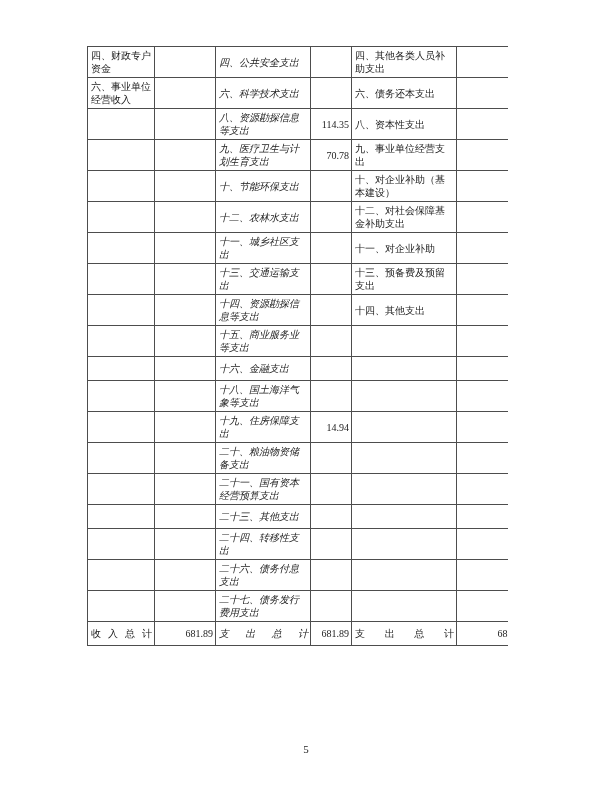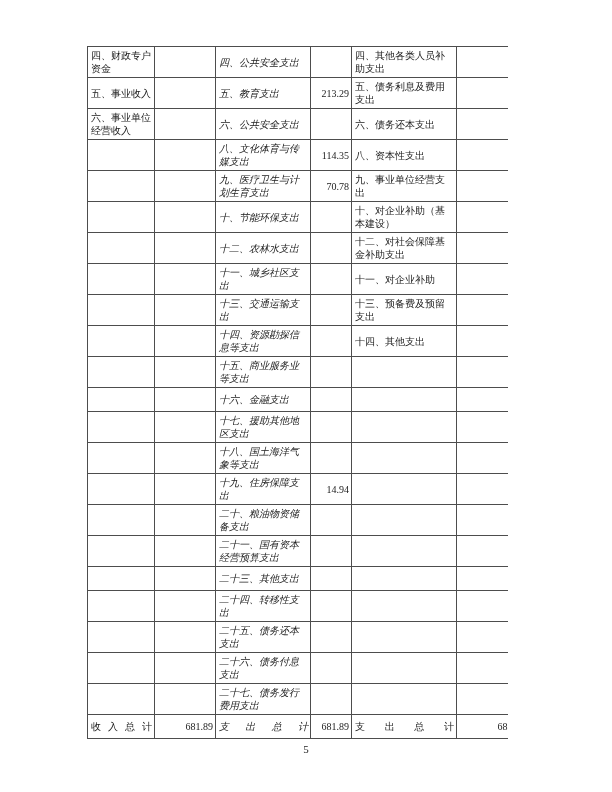--- a/index.html
+++ b/index.html
@@ -82,43 +82,35 @@
     <tbody>
   <tr>
     <td class="item">四、财政专户资金</td>
     <td class="amt"></td>
     <td class="item dleft">四、公共安全支出</td>
     <td class="amt"></td>
     <td class="item">四、其他各类人员补助支出</td>
     <td class="amt"></td>
   </tr>
 
-  <tr>
-    <td class="item">五、事业收入</td>
-    <td class="amt"></td>
-    <td class="item dleft">五、教育支出</td>
-    <td class="amt">213.29</td>
-    <td class="item">五、债务利息及费用支出</td>
-    <td class="amt"></td>
-  </tr>
 
   <tr>
     <td class="item">六、事业单位经营收入</td>
     <td class="amt"></td>
-    <td class="item dleft">六、公共安全支出</td>
+    <td class="item dleft">六、科学技术支出</td>
     <td class="amt"></td>
     <td class="item">六、债务还本支出</td>
     <td class="amt"></td>
   </tr>
 
 
   <tr>
     <td class="item"></td>
     <td class="amt"></td>
-    <td class="item dleft">八、文化体育与传媒支出</td>
+    <td class="item dleft">八、资源勘探信息等支出</td>
     <td class="amt">114.35</td>
     <td class="item">八、资本性支出</td>
     <td class="amt"></td>
   </tr>
 
   <tr>
     <td class="item"></td>
     <td class="amt"></td>
     <td class="item dleft">九、医疗卫生与计划生育支出</td>
     <td class="amt">70.78</td>
@@ -182,28 +174,20 @@
 
   <tr>
     <td class="item"></td>
     <td class="amt"></td>
     <td class="item dleft">十六、金融支出</td>
     <td class="amt"></td>
     <td class="item"></td>
     <td class="amt"></td>
   </tr>
 
-  <tr>
-    <td class="item"></td>
-    <td class="amt"></td>
-    <td class="item dleft">十七、援助其他地区支出</td>
-    <td class="amt"></td>
-    <td class="item"></td>
-    <td class="amt"></td>
-  </tr>
 
   <tr>
     <td class="item"></td>
     <td class="amt"></td>
     <td class="item dleft">十八、国土海洋气象等支出</td>
     <td class="amt"></td>
     <td class="item"></td>
     <td class="amt"></td>
   </tr>
 
@@ -246,28 +230,20 @@
 
   <tr>
     <td class="item"></td>
     <td class="amt"></td>
     <td class="item dleft">二十四、转移性支出</td>
     <td class="amt"></td>
     <td class="item"></td>
     <td class="amt"></td>
   </tr>
 
-  <tr>
-    <td class="item"></td>
-    <td class="amt"></td>
-    <td class="item dleft">二十五、债务还本支出</td>
-    <td class="amt"></td>
-    <td class="item"></td>
-    <td class="amt"></td>
-  </tr>
 
   <tr>
     <td class="item"></td>
     <td class="amt"></td>
     <td class="item dleft">二十六、债务付息支出</td>
     <td class="amt"></td>
     <td class="item"></td>
     <td class="amt"></td>
   </tr>
 

